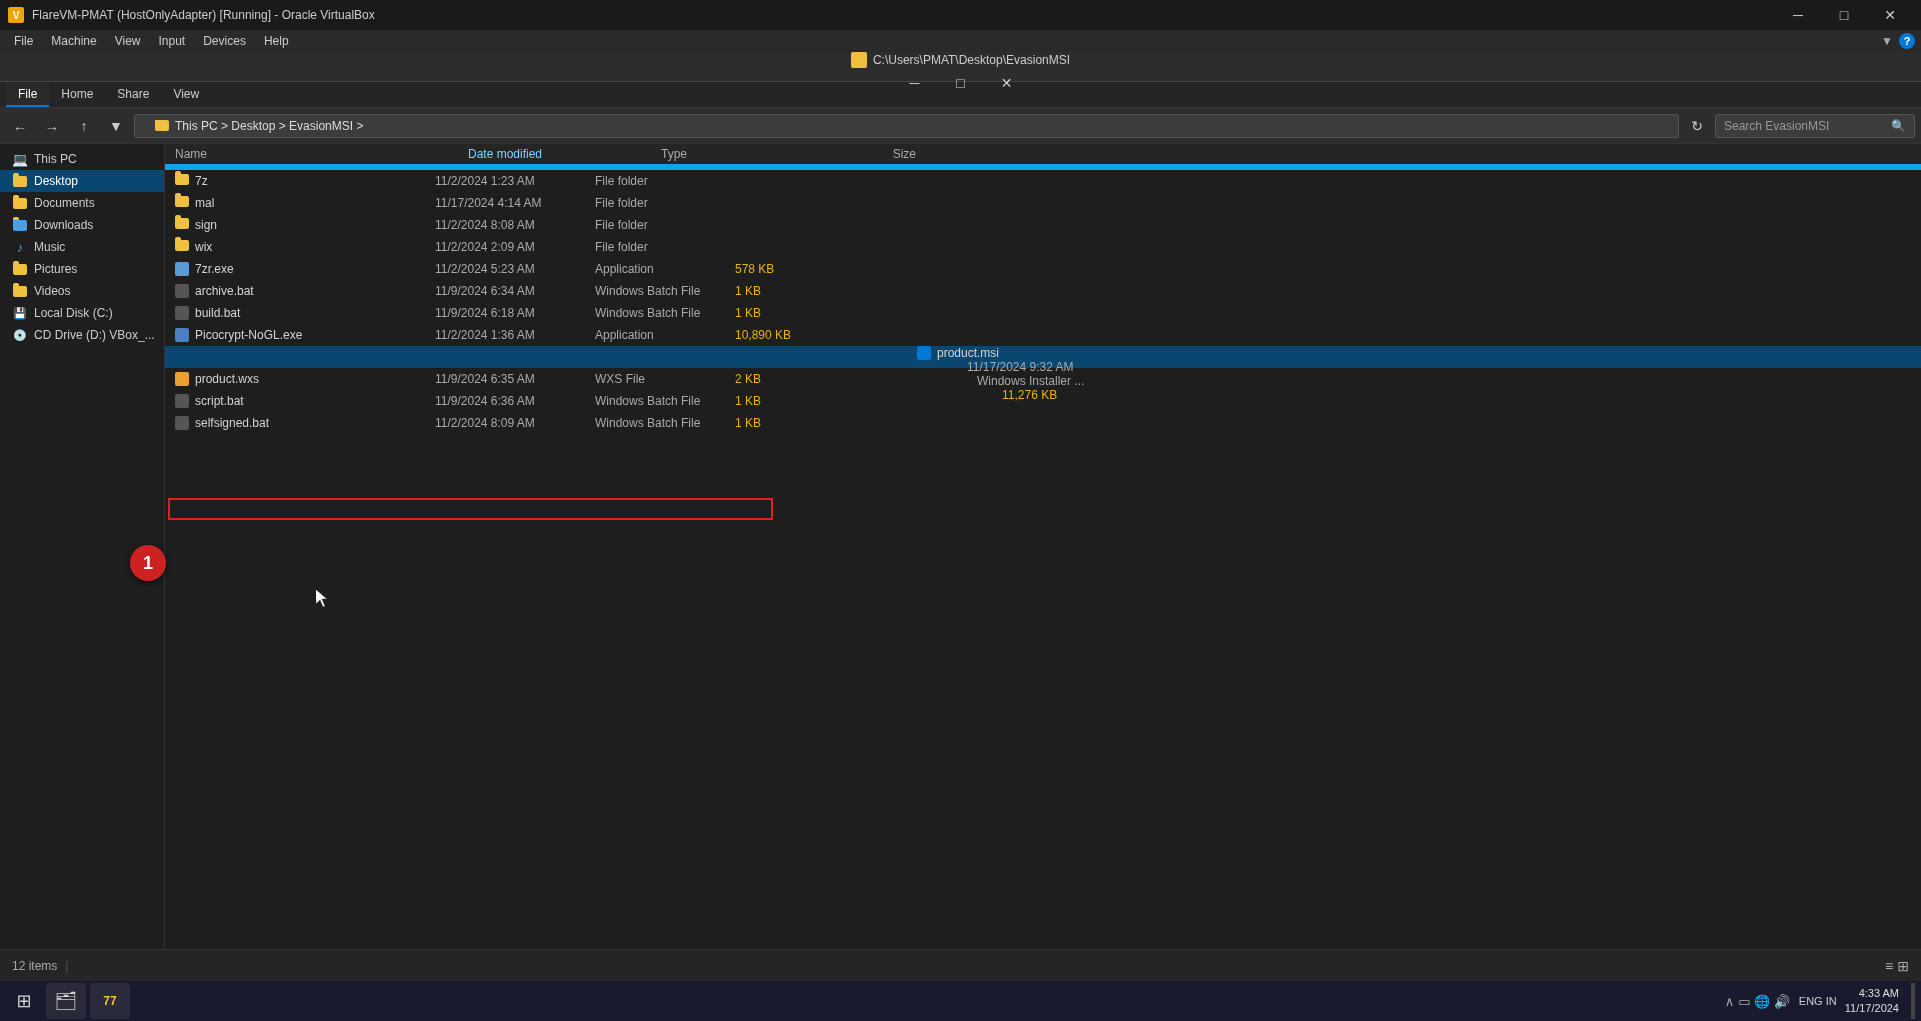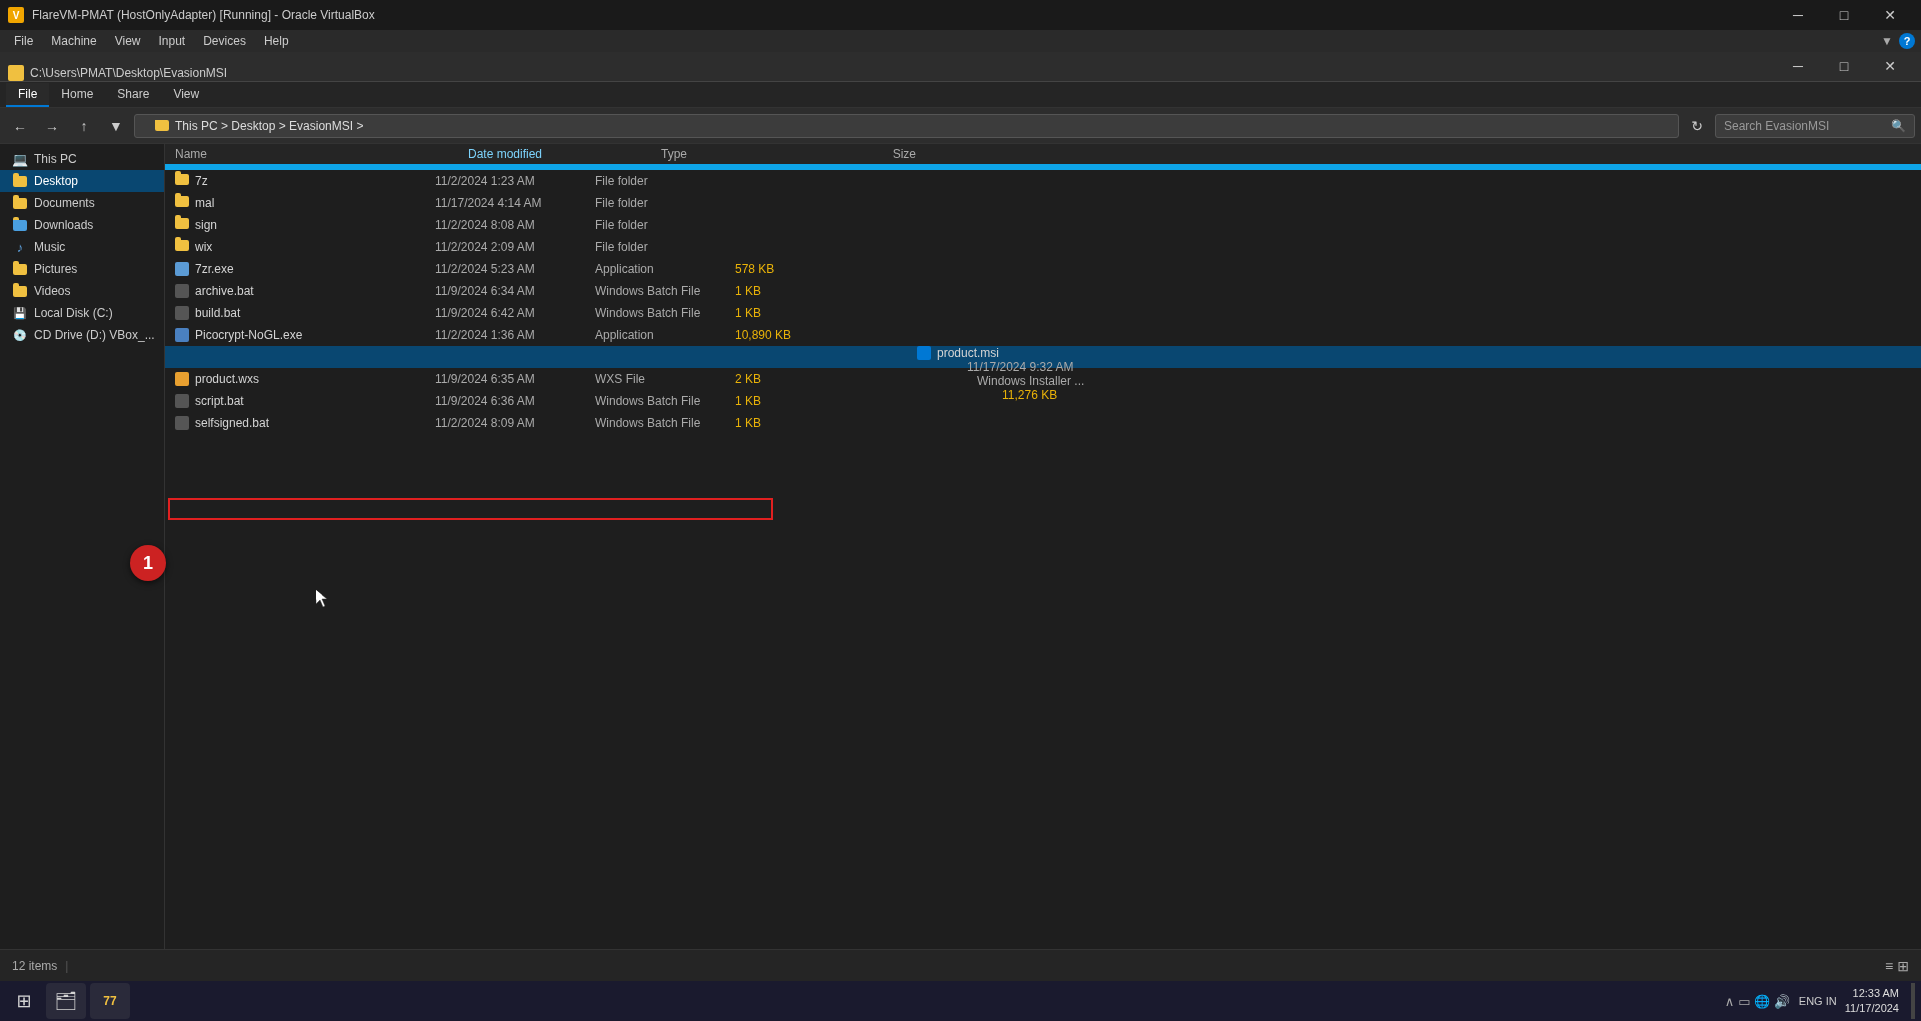--- a/index.html
+++ b/index.html
@@ -12,24 +12,25 @@
       height: 1021px;
       overflow: hidden;
       position: relative;
     }
 
     
     .title-bar {
       background: #2d2d2d;
       height: 30px;
       display: flex;
-      align-items: flex-end;
+      align-items: center;
       justify-content: space-between;
       padding: 0 8px;
       border-bottom: 1px solid #444;
+      flex-direction: column;
     }
     .title-bar-controls {
       display: flex;
       gap: 0;
     }
     .title-btn {
       width: 46px;
       height: 30px;
       display: flex;
       align-items: center;
@@ -596,21 +597,21 @@
         <div class="file-date-cell">11/9/2024 6:34 AM</div>
         <div class="file-type-cell">Windows Batch File</div>
         <div class="file-size-cell">1 KB</div>
       </div>
 
       <div class="file-row">
         <div class="file-name-cell">
           <div class="fi-bat"></div>
           <span>build.bat</span>
         </div>
-        <div class="file-date-cell">11/9/2024 6:42 AM</div>
+        <div class="file-date-cell">11/9/2024 6:18 AM</div>
         <div class="file-type-cell">Windows Batch File</div>
         <div class="file-size-cell">1 KB</div>
       </div>
 
       <div class="file-row">
         <div class="file-name-cell">
           <div class="fi-exe" style="background:#4a80c0;"></div>
           <span>Picocrypt-NoGL.exe</span>
         </div>
         <div class="file-date-cell">11/2/2024 1:36 AM</div>
@@ -691,21 +692,21 @@
     <div class="system-tray">
       <span class="tray-icon">∧</span>
       <span class="tray-icon">▭</span>
       <span class="tray-icon">🌐</span>
       <span class="tray-icon">🔊</span>
     </div>
     <div style="font-size:11px;color:#ccc;text-align:center;line-height:1.3;">
       <div>ENG IN</div>
     </div>
     <div class="clock">
-      <div>12:33 AM</div>
+      <div>4:33 AM</div>
       <div>11/17/2024</div>
     </div>
     <span style="width:4px;height:36px;background:#444;margin-left:4px;display:inline-block;"></span>
   </div>
 </div>
 
 <div class="cursor" style="left:316px;top:590px;">
   <svg width="12" height="18" viewBox="0 0 12 18">
     <polygon points="0,0 0,14 4,10 7,17 9,16 6,9 11,9" fill="white" stroke="#333" stroke-width="0.5"></polygon>
   </svg>

